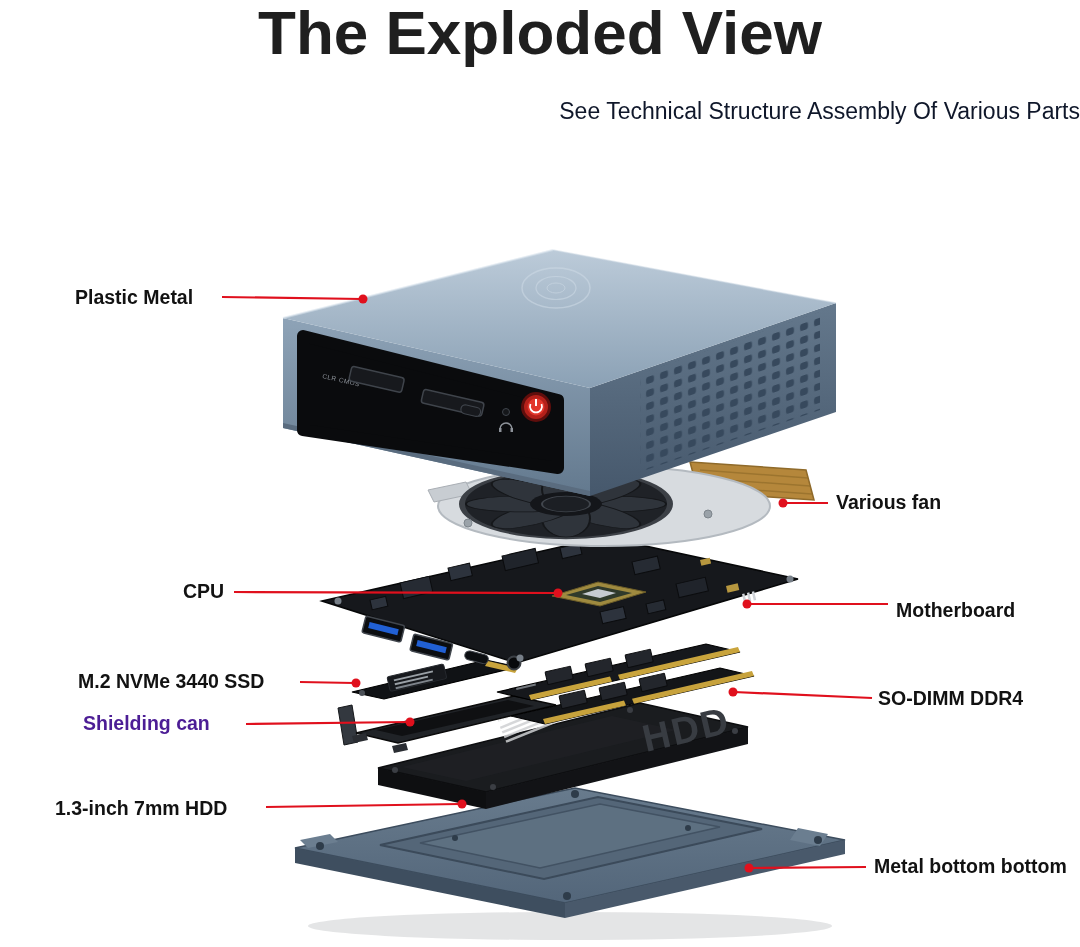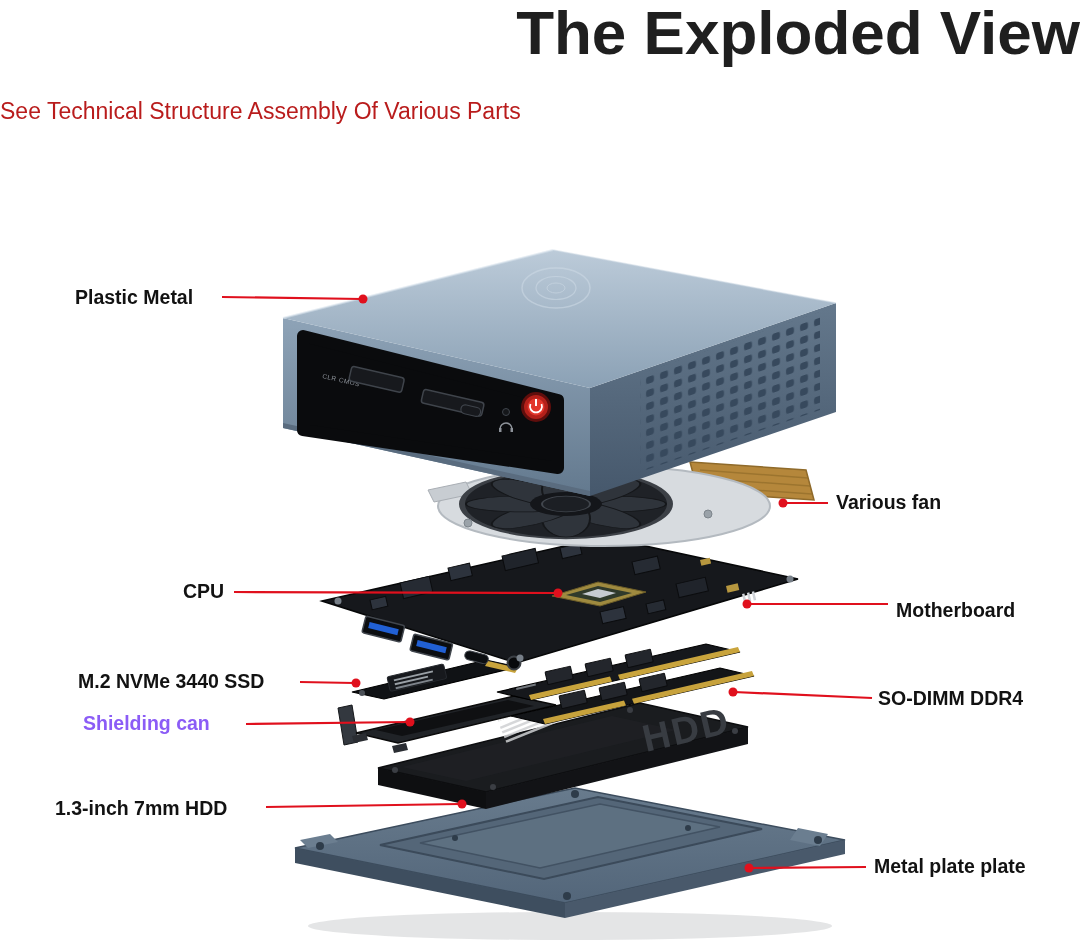--- a/index.html
+++ b/index.html
@@ -1,22 +1,22 @@
 <!DOCTYPE html>
 <html><head>
 <meta charset="utf-8">
 <style>
   *{margin:0;padding:0;box-sizing:border-box}
   html,body{background:#ffffff}
   body{font-family:"Liberation Sans",sans-serif}
   .canvas{position:relative;width:1080px;height:947px;margin:0 auto;background:#ffffff;overflow:hidden}
-  .title{position:absolute;top:0px;left:0;width:100%;text-align:right;font-size:62px;font-weight:bold;color:#1f1f1f;letter-spacing:0;line-height:1.05}
-  .subtitle{position:absolute;top:98px;left:0;width:100%;text-align:left;font-size:23px;font-weight:400;color:#b91c1c}
+  .title{position:absolute;top:0px;left:0;width:100%;text-align:center;font-size:62px;font-weight:bold;color:#1f1f1f;letter-spacing:0;line-height:1.05}
+  .subtitle{position:absolute;top:98px;left:0;width:100%;text-align:right;font-size:23px;font-weight:400;color:#0f172a}
   .label{position:absolute;font-size:19.5px;font-weight:bold;color:#121212;white-space:nowrap;line-height:1.1}
-  .label.red{color:#8b5cf6}
+  .label.red{color:#4c1d95}
   svg.scene{position:absolute;top:0;left:0;display:block}
 </style>
 </head>
 <body>
 
 <div class="canvas">
 
   <h1 class="title">The Exploded View</h1>
   <div class="subtitle">See Technical Structure Assembly Of Various Parts</div>
 
@@ -255,15 +255,15 @@
   </svg>
 
   <div class="label" style="left:75px;top:287px">Plastic Metal</div>
   <div class="label" style="left:836px;top:492px">Various fan</div>
   <div class="label" style="left:183px;top:581px">CPU</div>
   <div class="label" style="left:896px;top:600px">Motherboard</div>
   <div class="label" style="left:78px;top:671px">M.2 NVMe 3440 SSD</div>
   <div class="label" style="left:878px;top:688px">SO-DIMM DDR4</div>
   <div class="label red" style="left:83px;top:713px">Shielding can</div>
   <div class="label" style="left:55px;top:798px">1.3-inch 7mm HDD</div>
-  <div class="label" style="left:874px;top:856px">Metal plate plate</div>
+  <div class="label" style="left:874px;top:856px">Metal bottom bottom</div>
 
 </div>
 
 </body></html>

